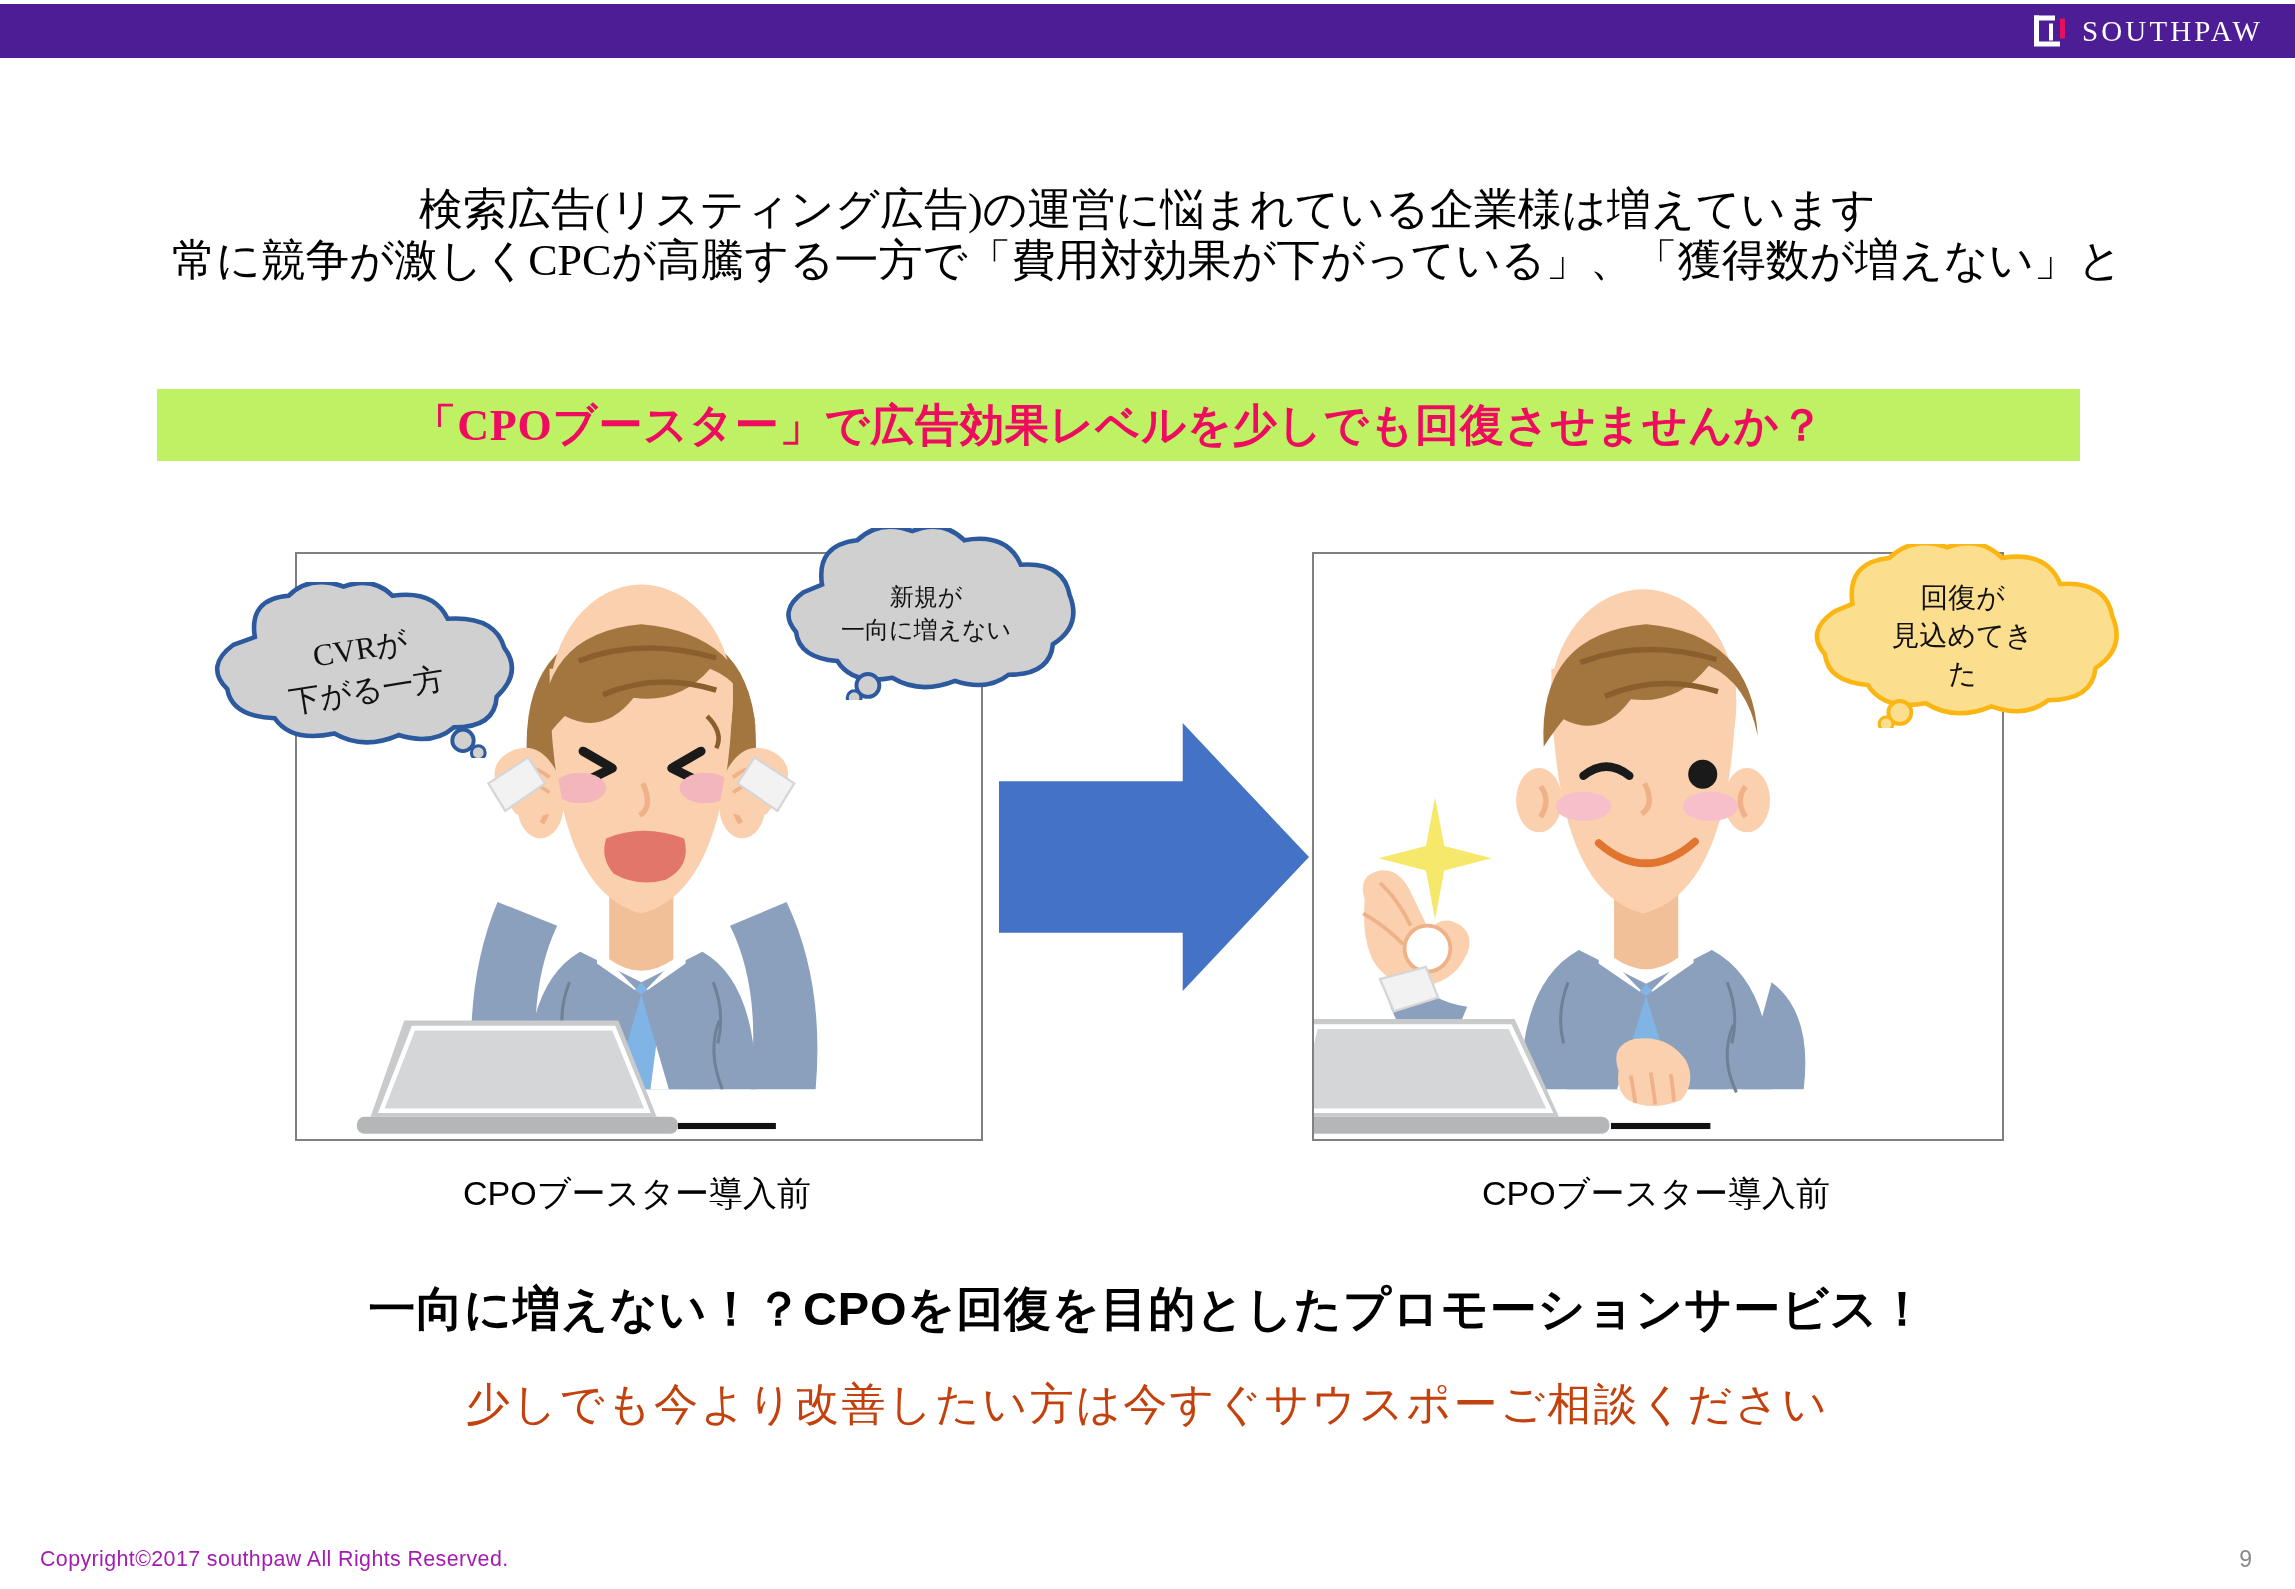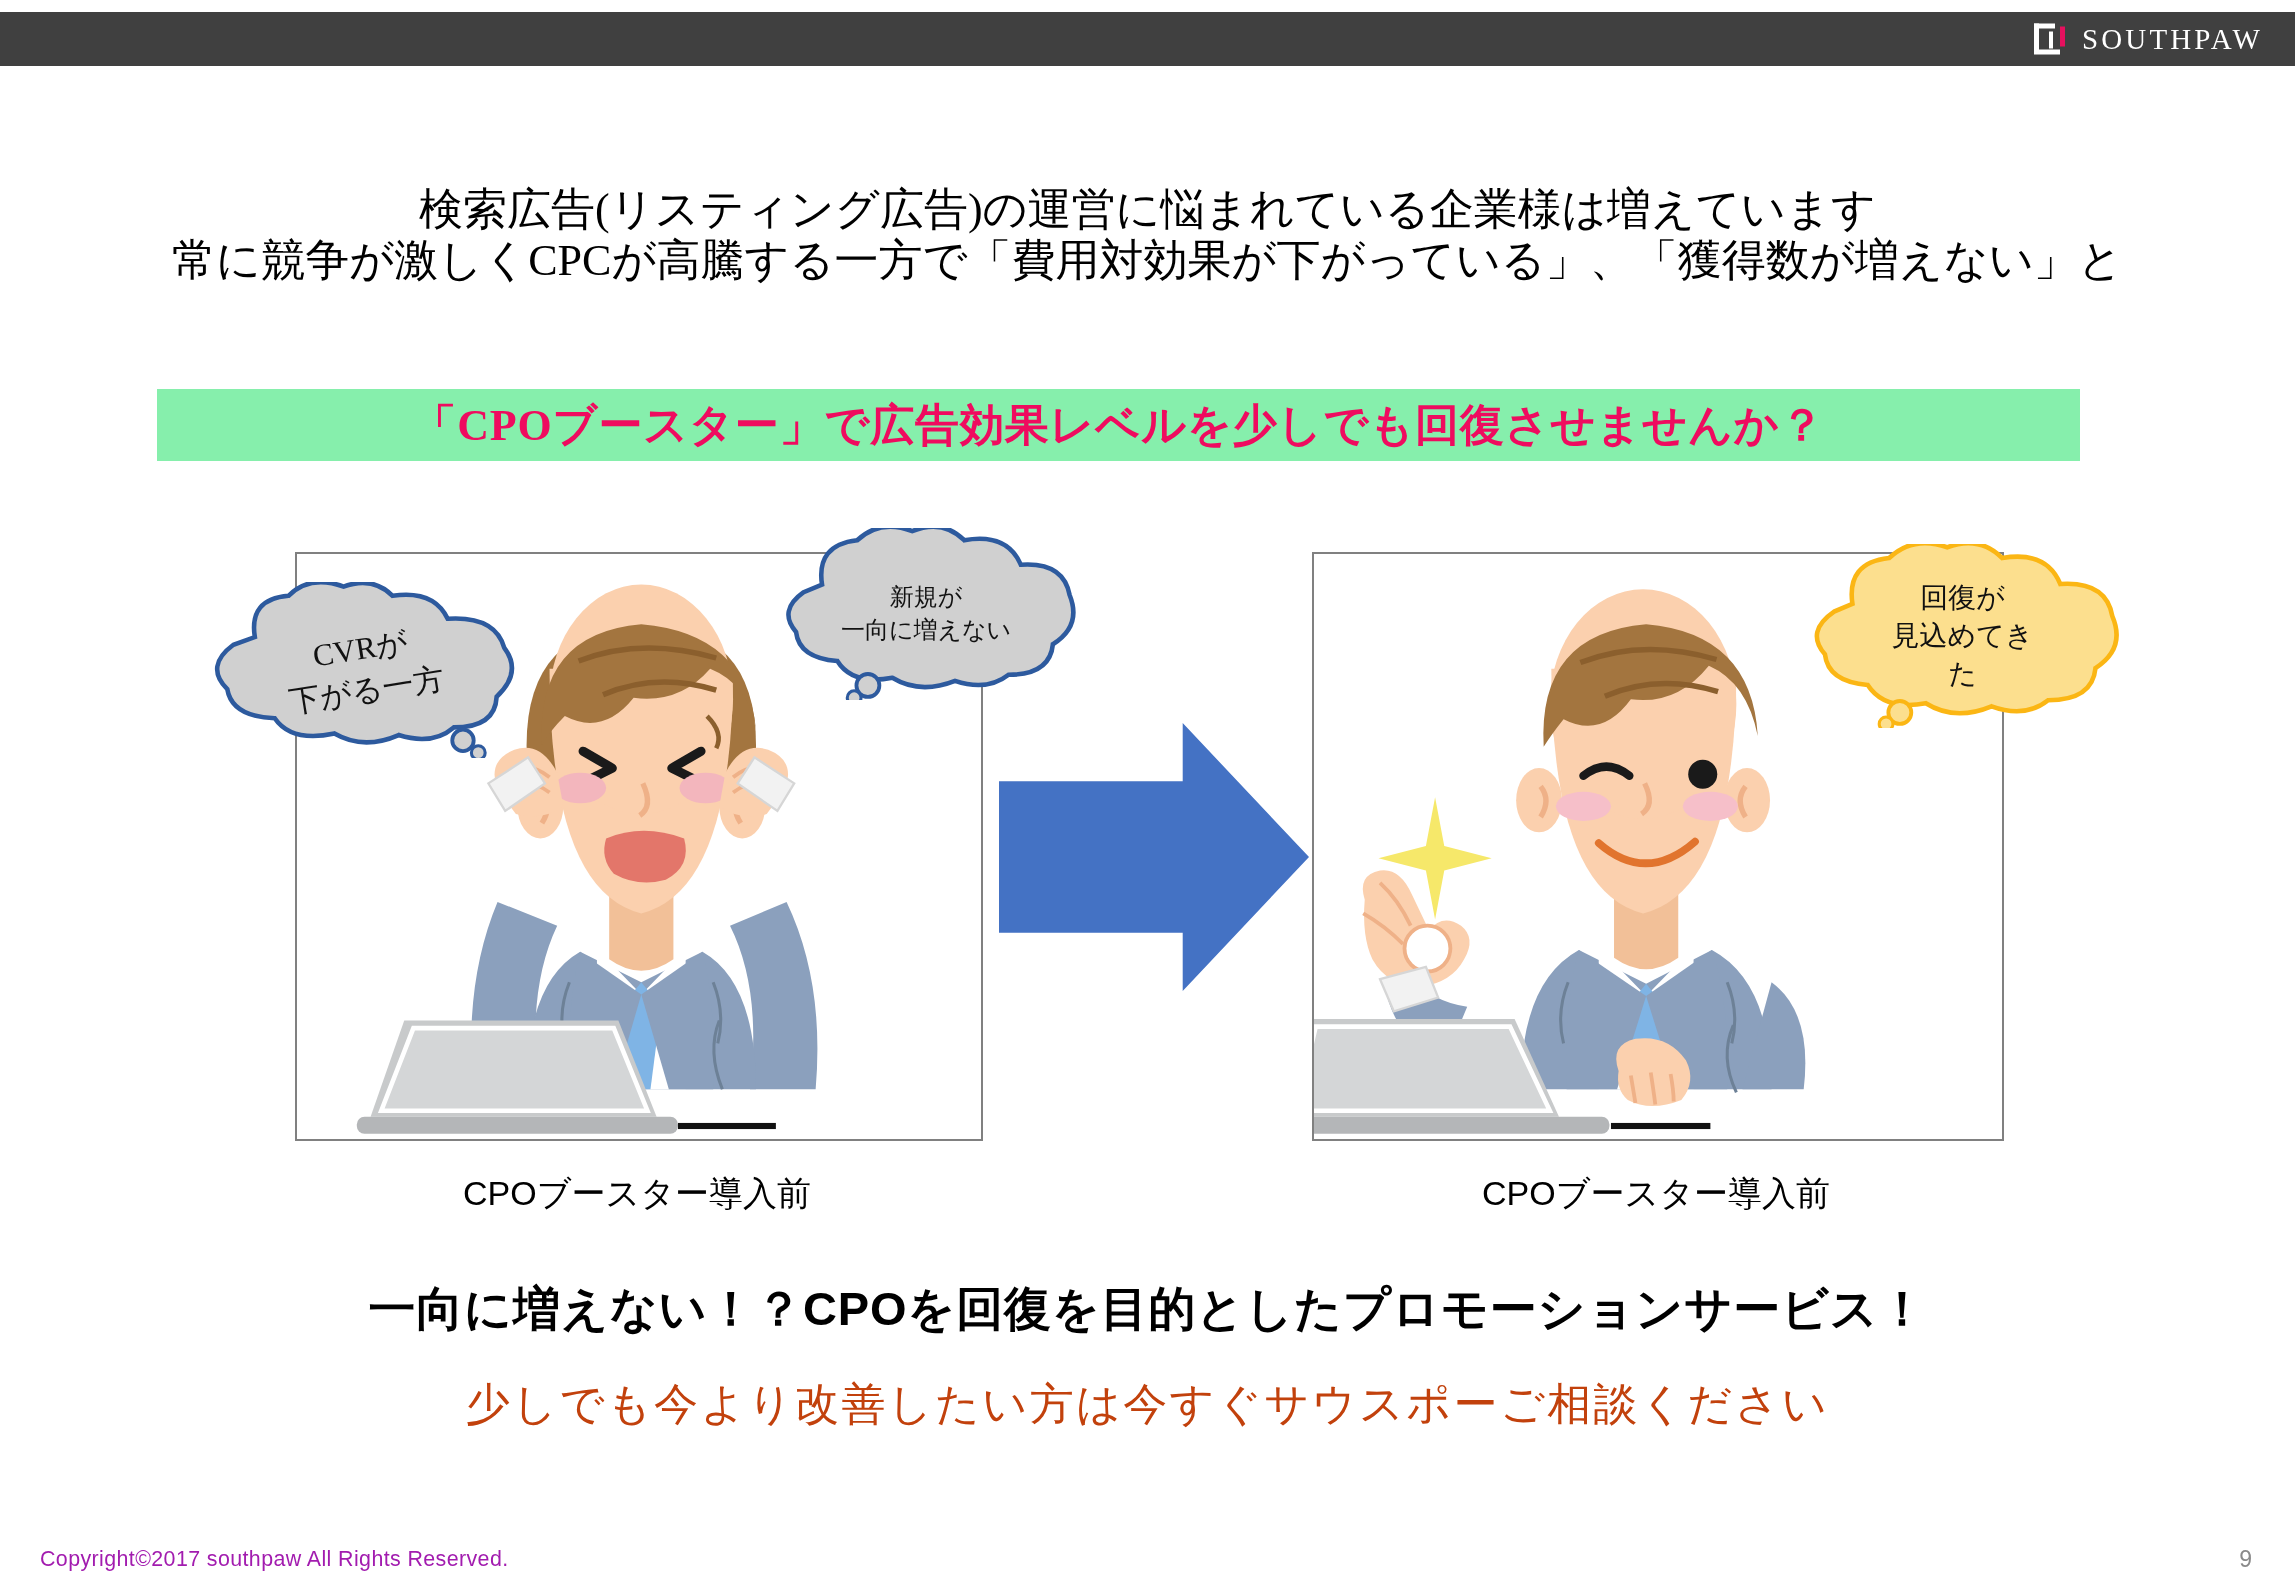--- a/index.html
+++ b/index.html
@@ -12,23 +12,23 @@
     height: 1589px;
     position: relative;
     overflow: hidden;
     font-family: "Liberation Sans", sans-serif;
     -webkit-font-smoothing: antialiased;
   }
 
   
   #header-bar {
     position: absolute;
-    left: 0; top: 12px;
+    left: 0; top: 4px;
     width: 2295px; height: 54px;
-    background: #404040;
+    background: #4c1d95;
   }
   #brand-lockup {
     position: absolute;
     right: 32px; top: 50%;
     transform: translateY(-50%);
     display: flex;
     align-items: center;
     gap: 17px;
   }
   #brand-mark {
@@ -82,21 +82,21 @@
     padding: 0 138px;
     white-space: normal;
     line-height: 1.15;
   }
 
   
   #highlight-band {
     position: absolute;
     left: 157px; top: 389px;
     width: 1923px; height: 72px;
-    background: #86efac;
+    background: #bef264;
     display: flex;
     align-items: center;
     justify-content: center;
   }
   #highlight-text {
     font-family: "Liberation Serif", serif;
     font-weight: bold;
     font-size: 44px;
     color: #ef0b5f;
     white-space: nowrap;

